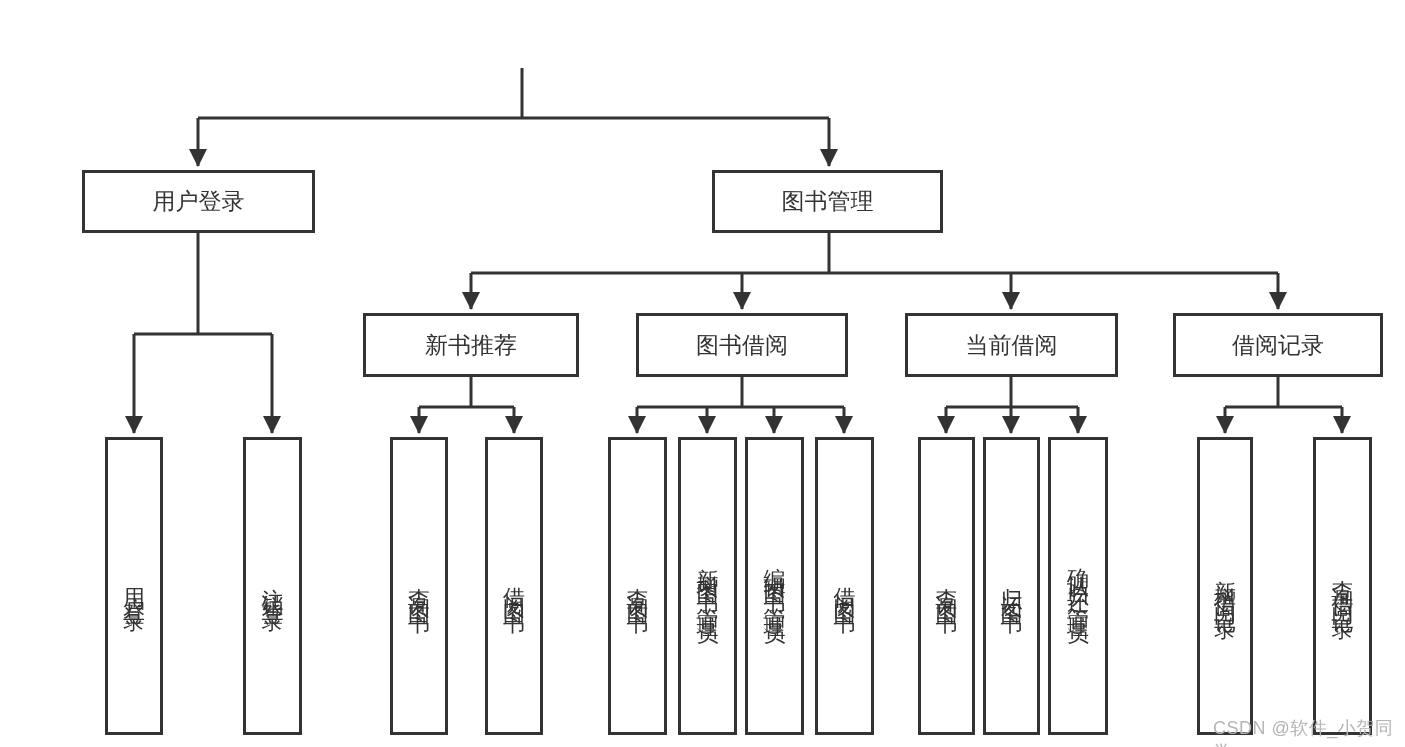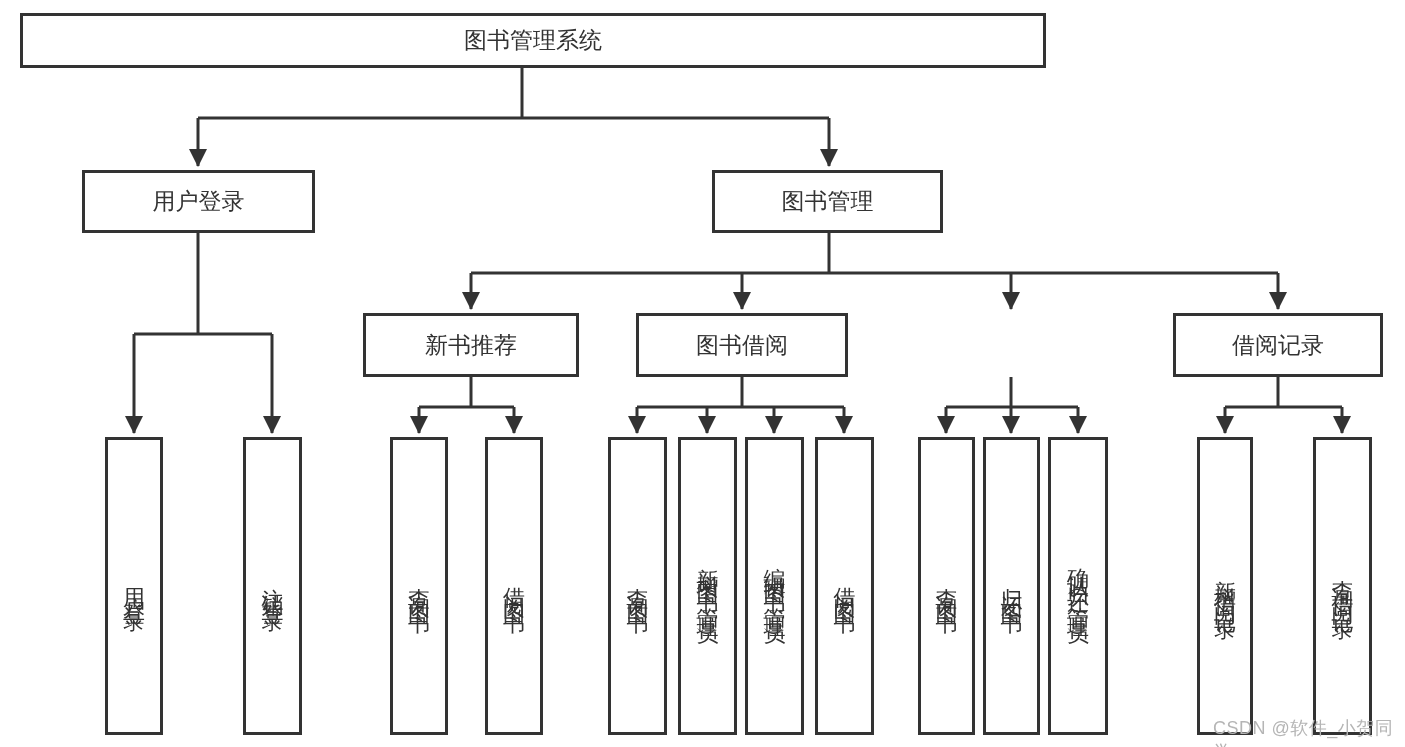--- a/index.html
+++ b/index.html
@@ -100,27 +100,27 @@
     <path class="ln" d="M946,407 L946,433" marker-end="url(#ah)"></path>
     <path class="ln" d="M1011,407 L1011,433" marker-end="url(#ah)"></path>
     <path class="ln" d="M1078,407 L1078,433" marker-end="url(#ah)"></path>
 
     <path class="ln" d="M1278,377 L1278,407"></path>
     <path class="ln" d="M1225,407 L1342,407"></path>
     <path class="ln" d="M1225,407 L1225,433" marker-end="url(#ah)"></path>
     <path class="ln" d="M1342,407 L1342,433" marker-end="url(#ah)"></path>
   </svg>
 
-  <div class="node" style="left:20px;top:13px;width:1026px;height:55px">图书管理系统</div>
 
   <div class="node" style="left:82px;top:170px;width:233px;height:63px">用户登录</div>
   <div class="node" style="left:712px;top:170px;width:231px;height:63px">图书管理</div>
 
   <div class="node" style="left:636px;top:313px;width:212px;height:64px">图书借阅</div>
   <div class="node" style="left:363px;top:313px;width:216px;height:64px">新书推荐</div>
+  <div class="node" style="left:905px;top:313px;width:213px;height:64px">当前借阅</div>
   <div class="node" style="left:1173px;top:313px;width:210px;height:64px">借阅记录</div>
 
   <div class="node v" style="left:105px;top:437px;width:58px;height:298px">用户登录</div>
   <div class="node v" style="left:243px;top:437px;width:59px;height:298px">注销登录</div>
 
   <div class="node v" style="left:390px;top:437px;width:58px;height:298px">查询图书</div>
   <div class="node v" style="left:485px;top:437px;width:58px;height:298px">借阅图书</div>
 
   <div class="node v" style="left:608px;top:437px;width:59px;height:298px">查询图书</div>
   <div class="node v" style="left:678px;top:437px;width:59px;height:298px">新增图书（管理员）</div>

